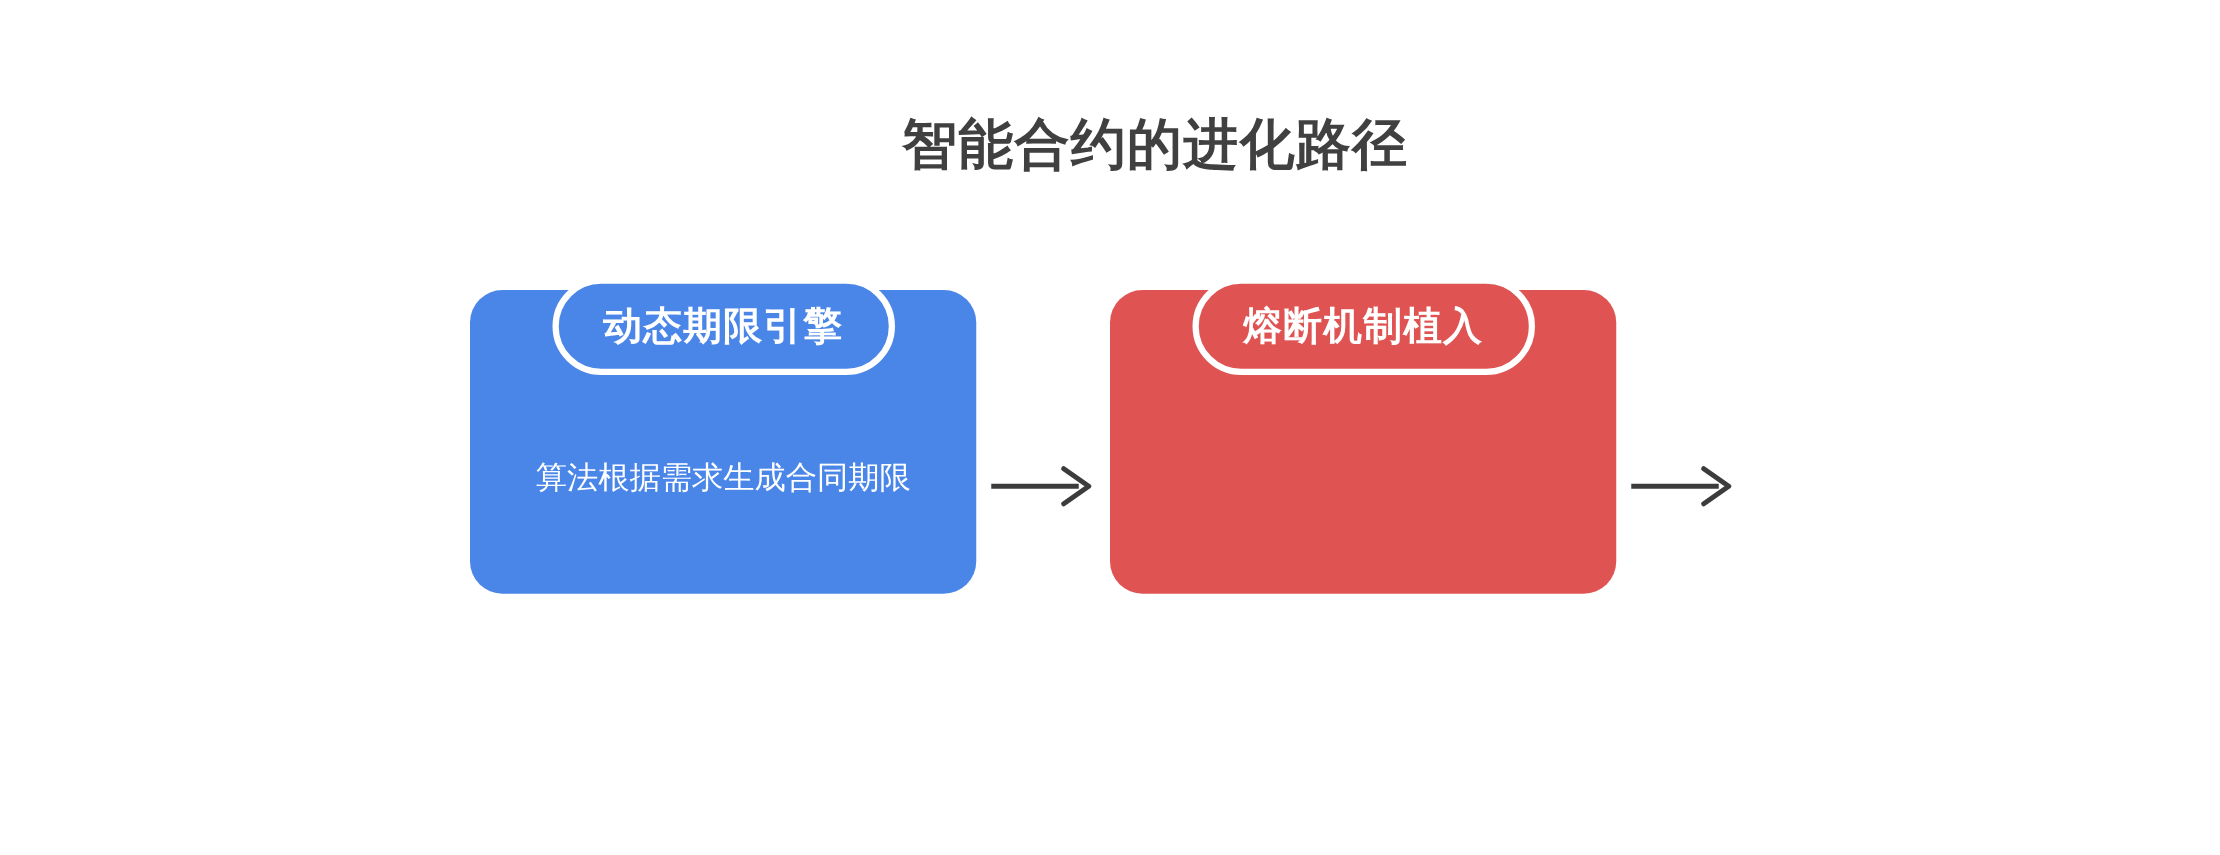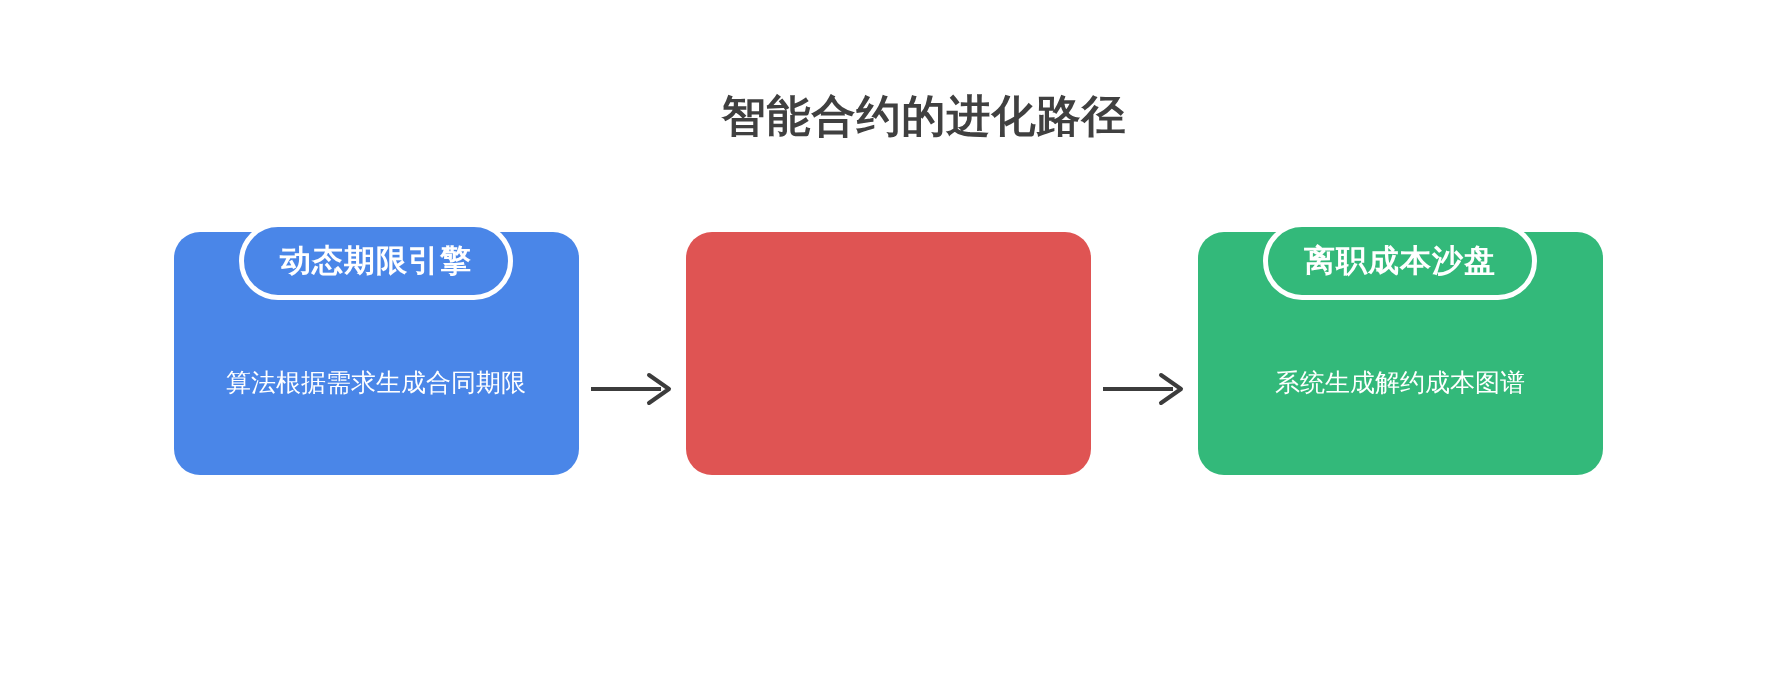--- a/index.html
+++ b/index.html
@@ -138,32 +138,27 @@
     </div>
 
     <div class="connector">
       <svg width="90" height="34" viewBox="0 0 90 34">
         <line x1="2" y1="17" x2="72" y2="17" stroke="#3c3c3c" stroke-width="4" stroke-linecap="butt"></line>
         <polyline points="60,3 80,17 60,31" fill="none" stroke="#3c3c3c" stroke-width="4" stroke-linecap="round" stroke-linejoin="round"></polyline>
       </svg>
     </div>
 
     <div class="stage" style="background: rgb(223, 84, 83);">
+      <div class="stage-header" style="background: rgb(223, 84, 83);">
+        <span class="stage-title">熔断机制植入</span>
+      </div>
     </div>
 
     <div class="connector">
       <svg width="90" height="34" viewBox="0 0 90 34">
         <line x1="2" y1="17" x2="72" y2="17" stroke="#3c3c3c" stroke-width="4" stroke-linecap="butt"></line>
         <polyline points="60,3 80,17 60,31" fill="none" stroke="#3c3c3c" stroke-width="4" stroke-linecap="round" stroke-linejoin="round"></polyline>
       </svg>
     </div>
 
-    <div class="stage" style="background: rgb(51, 185, 122);">
-      <div class="stage-header" style="background: rgb(51, 185, 122);">
-        <span class="stage-title">离职成本沙盘</span>
-      </div>
-      <div class="stage-body">
-        <span class="stage-desc">系统生成解约成本图谱</span>
-      </div>
-    </div>
 
   </div>
 </div>
 
 </body></html>

